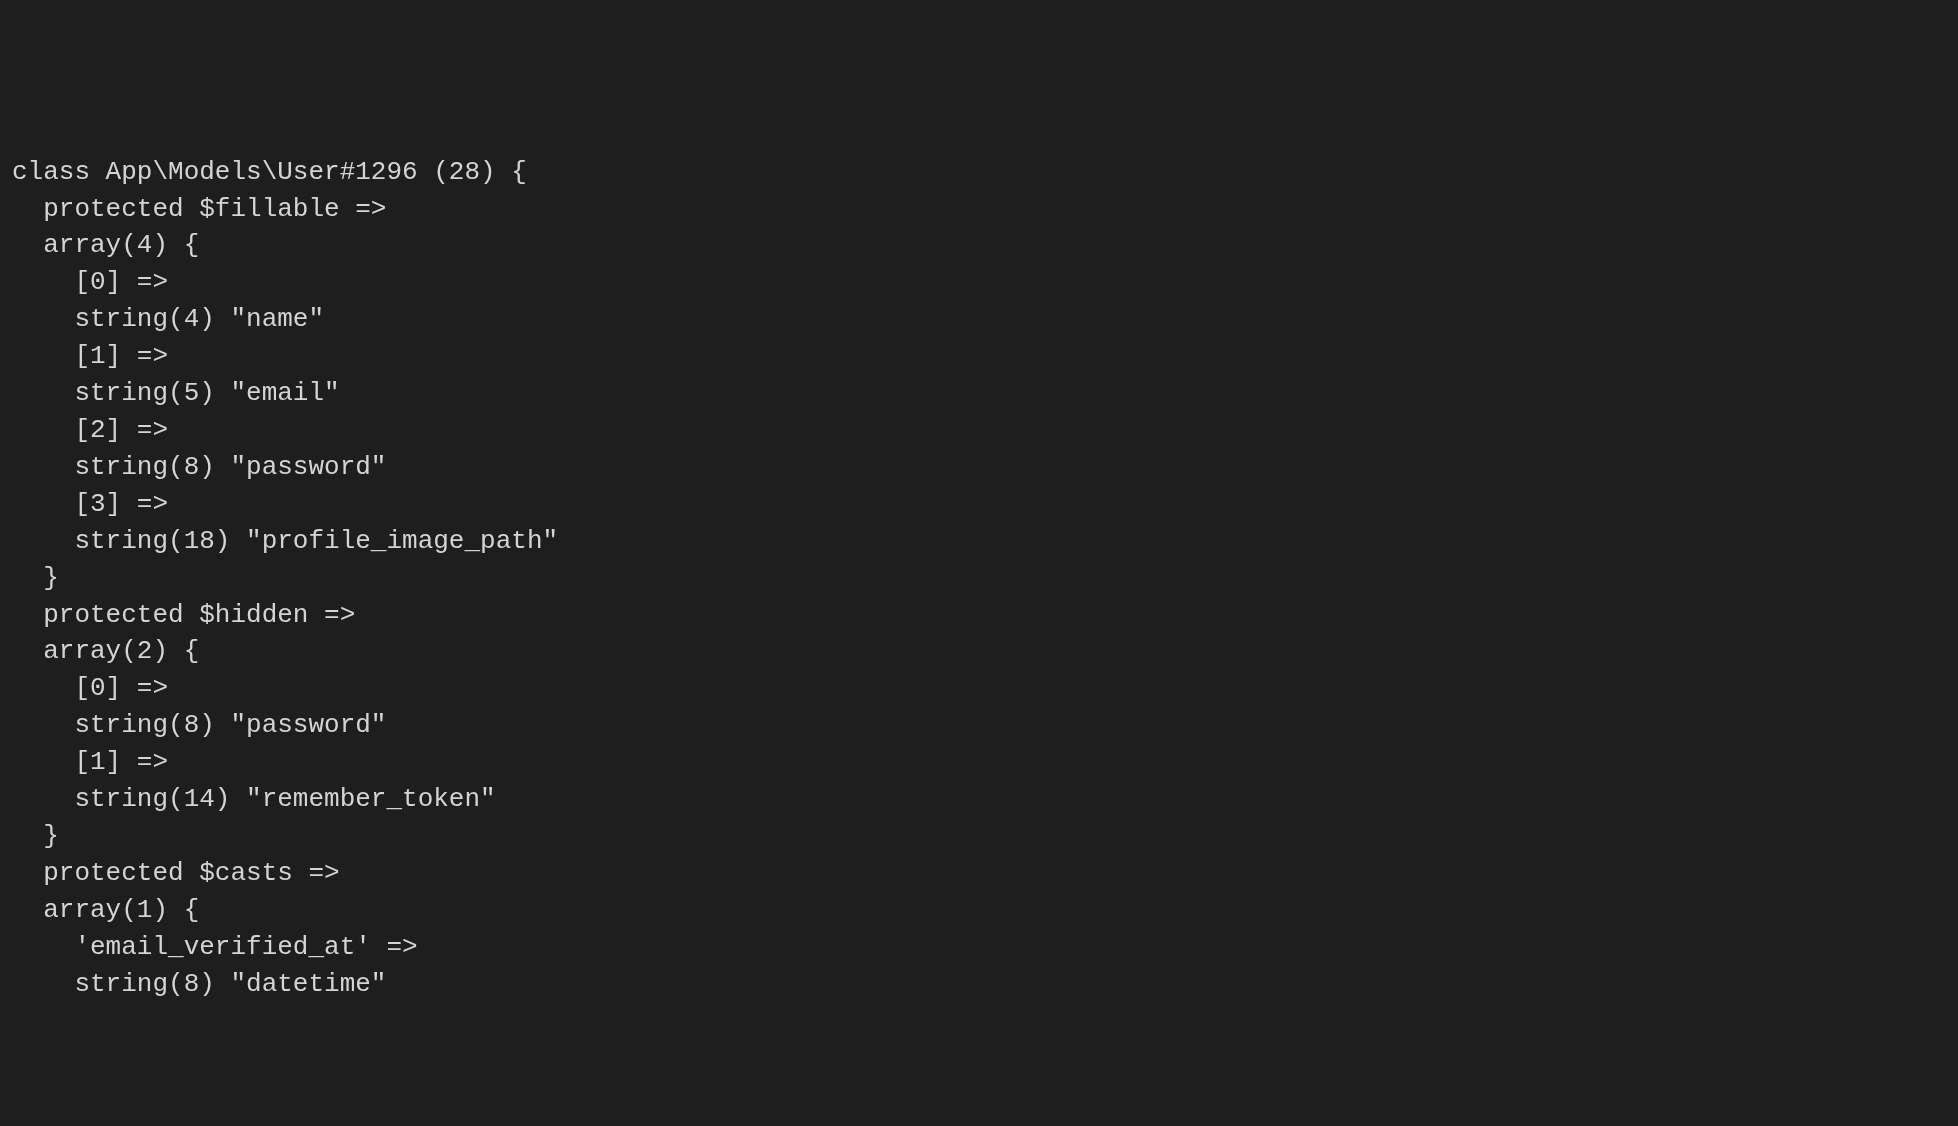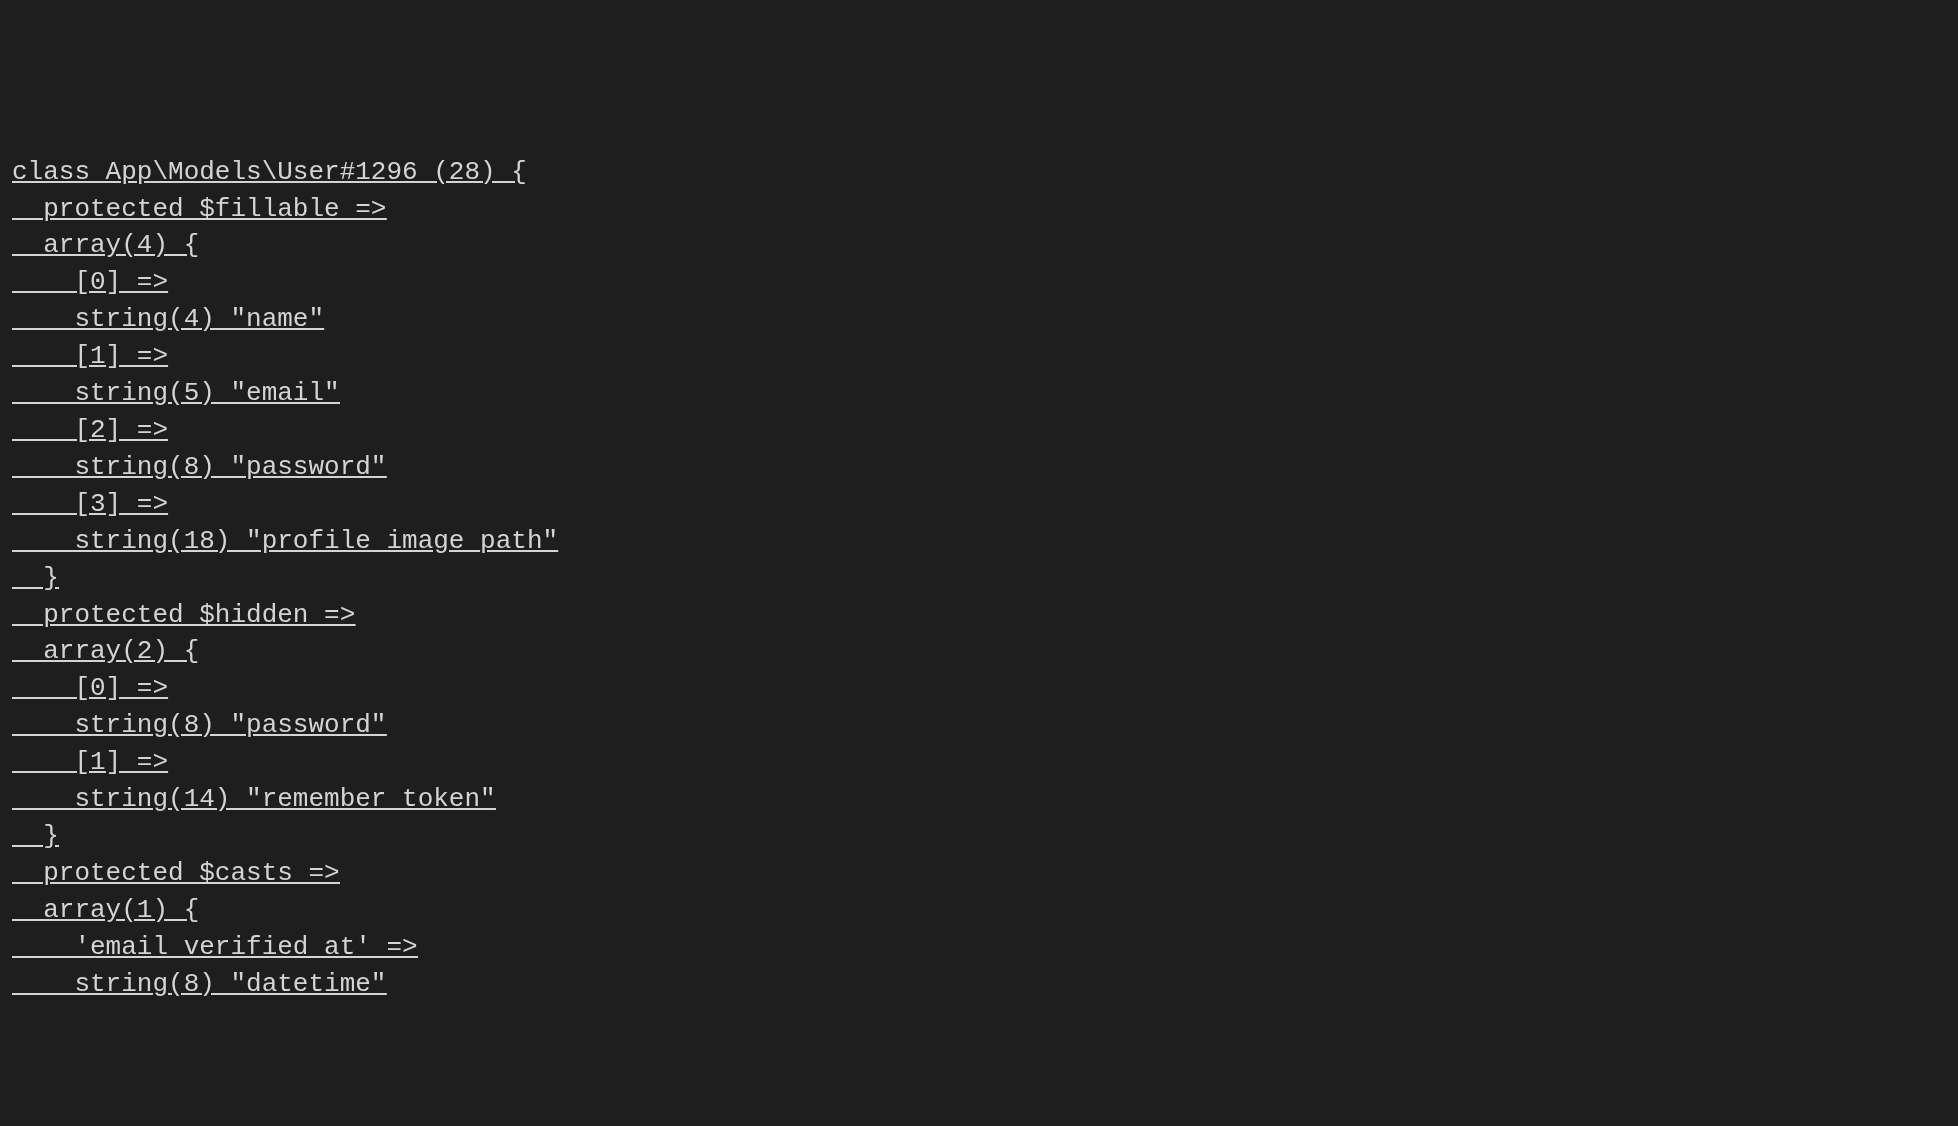--- a/index.html
+++ b/index.html
@@ -1,19 +1,18 @@
 <!DOCTYPE html>
 <html><head>
   <meta charset="utf-8">
   <style>
     * {
       margin: 0;
       padding: 0;
       box-sizing: border-box;
-      text-decoration: underline;
     }
     body {
       background-color: #1e1e1e;
       color: #d4d4d4;
       font-family: 'SF Mono', 'Monaco', 'Menlo', 'Consolas', 'Courier New', monospace;
       font-size: 26px;
       line-height: 1.42;
       padding: 6px 12px;
       white-space: pre;
       overflow-x: auto;

